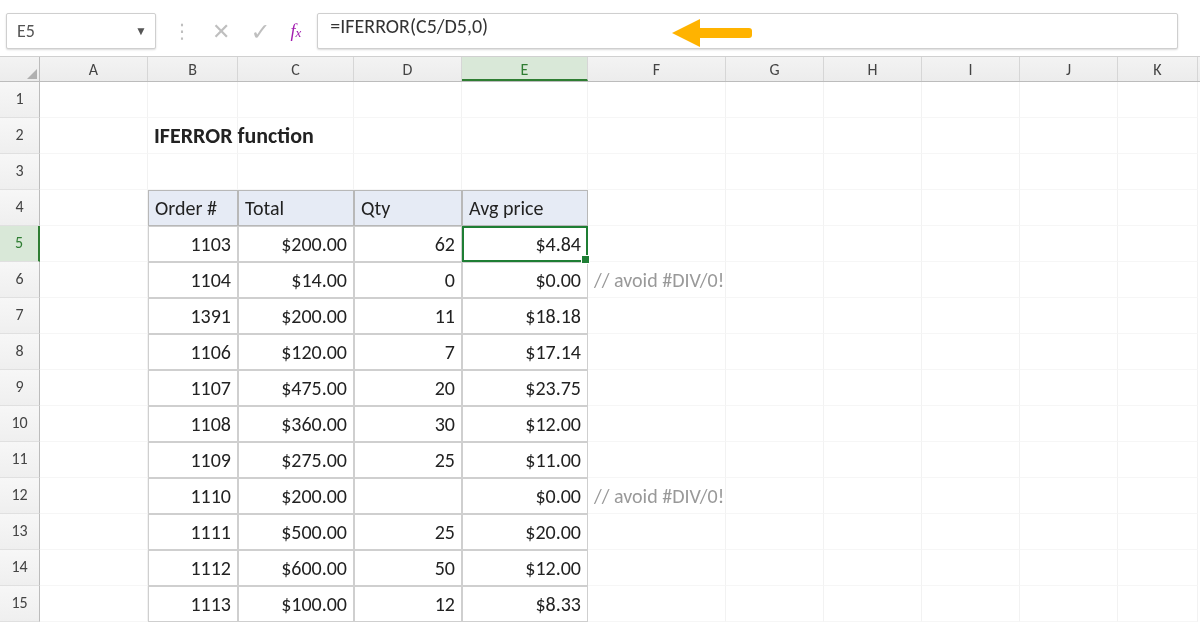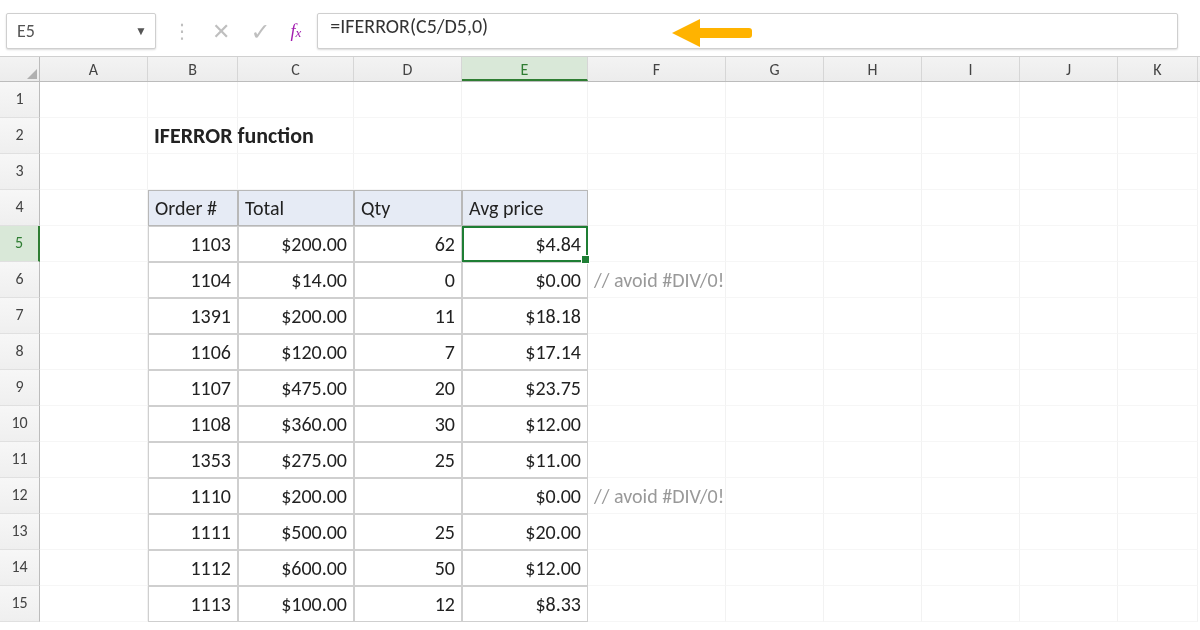--- a/index.html
+++ b/index.html
@@ -350,21 +350,21 @@
       <div class="cell cG"></div>
       <div class="cell cH"></div>
       <div class="cell cI"></div>
       <div class="cell cJ"></div>
       <div class="cell cK"></div>
     </div>
 
     <div class="row">
       <div class="row-head">11</div>
       <div class="cell cA"></div>
-      <div class="cell data-cell cB right">1353</div>
+      <div class="cell data-cell cB right">1109</div>
       <div class="cell data-cell cC right">$275.00</div>
       <div class="cell data-cell cD right">25</div>
       <div class="cell data-cell cE right">$11.00</div>
       <div class="cell cF"></div>
       <div class="cell cG"></div>
       <div class="cell cH"></div>
       <div class="cell cI"></div>
       <div class="cell cJ"></div>
       <div class="cell cK"></div>
     </div>

